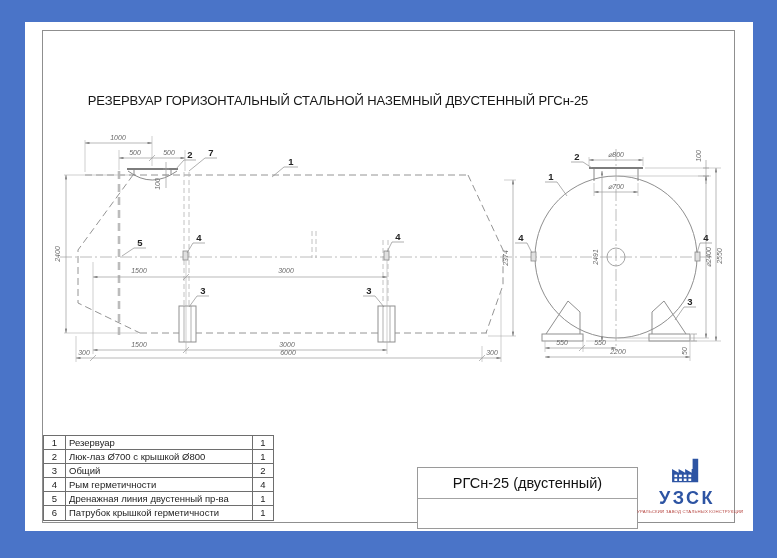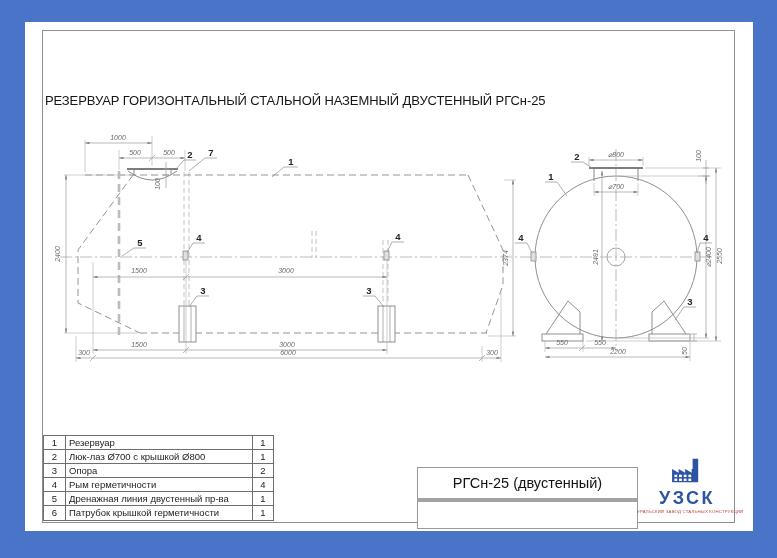--- a/index.html
+++ b/index.html
@@ -1,36 +1,36 @@
 <!DOCTYPE html>
 <html><head>
 <meta charset="utf-8">
 <style>
   html,body{margin:0;padding:0}
   body{width:777px;height:558px;overflow:hidden;background:#4a74c8;
        font-family:"Liberation Sans",sans-serif;position:relative}
   .sheet{position:absolute;left:25px;top:22px;width:728px;height:509px;background:#fff}
   .frame{position:absolute;left:17px;top:8px;width:691px;height:491px;border:1px solid #8f8f8f}
-  .dtitle{position:absolute;left:20px;top:71px;width:586px;text-align:left;
+  .dtitle{position:absolute;left:20px;top:71px;width:586px;text-align:center;
           font-size:13px;color:#161616;letter-spacing:-0.1px;white-space:nowrap}
   svg.drawing{position:absolute;left:0;top:0}
   .dt{font:italic 7px "Liberation Sans",sans-serif;fill:#6a6a6a;text-anchor:middle}
   .co{font:bold 9.5px "Liberation Sans",sans-serif;fill:#242424;text-anchor:middle}
   .dash{stroke-dasharray:7 4}
   .hid{stroke:#b3b3b3;stroke-width:.8;stroke-dasharray:5 3;fill:none}
   .axis{stroke:#ababab;stroke-width:.8;stroke-dasharray:12 3 2 3;fill:none}
   .ext{stroke:#b0b0b0;stroke-width:.6;fill:none}
   .dim{stroke:#9b9b9b;stroke-width:.7;fill:none}
   .lead{stroke:#8c8c8c;stroke-width:.7;fill:none}
   table.parts{position:absolute;left:18px;top:413px;border-collapse:collapse;table-layout:fixed}
   table.parts td{border:1px solid #6e6e6e;font-size:9.5px;color:#1c1c1c;height:13.1px;
                  padding:0 3px;line-height:1;white-space:nowrap;overflow:hidden}
   table.parts td.c{text-align:center;padding:0}
   .tblock{position:absolute;left:392px;top:445px;width:219px;height:60px;border:1px solid #9a9a9a;background:#fff}
-  .tb-model{height:30px;border-bottom:4px solid #a3a3a3;display:flex;align-items:center;
+  .tb-model{height:30px;border-bottom:1px solid #a3a3a3;display:flex;align-items:center;
             justify-content:center;font-size:14.5px;color:#111}
   .tb-view{height:29px;display:flex;align-items:center;justify-content:center;font-size:10.5px;color:#222}
   .logo{position:absolute;left:612px;top:434px;width:100px;text-align:center;color:#2d54a3}
   .logo-text{font-size:18px;font-weight:bold;letter-spacing:2.5px;line-height:1;margin-top:1px}
   .logo-tag{font-size:4.3px;color:#b5423d;letter-spacing:.2px;white-space:nowrap;margin-top:2px}
 </style>
 </head>
 <body>
 
 <div class="sheet">
@@ -209,21 +209,21 @@
       <td>Резервуар</td>
       <td class="c">1</td>
     </tr>
     <tr>
       <td class="c">2</td>
       <td>Люк-лаз Ø700 с крышкой Ø800</td>
       <td class="c">1</td>
     </tr>
     <tr>
       <td class="c">3</td>
-      <td>Опора</td>
+      <td>Общий</td>
       <td class="c">2</td>
     </tr>
     <tr>
       <td class="c">4</td>
       <td>Рым герметичности</td>
       <td class="c">4</td>
     </tr>
     <tr>
       <td class="c">5</td>
       <td>Дренажная линия двустенный пр-ва</td>

